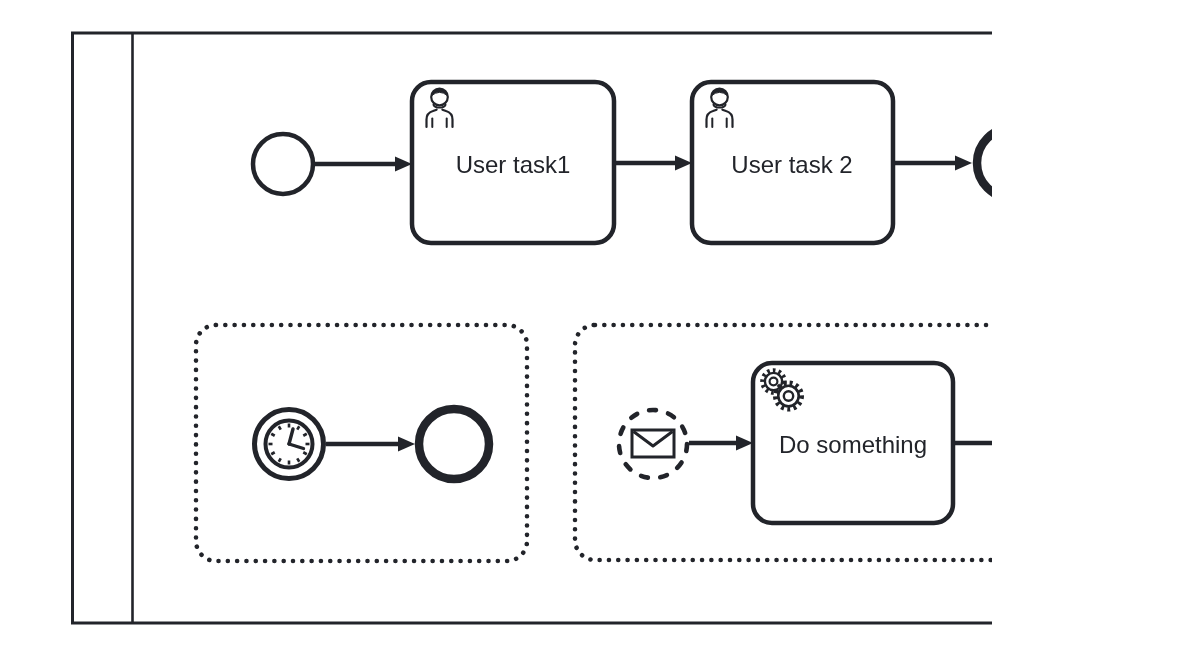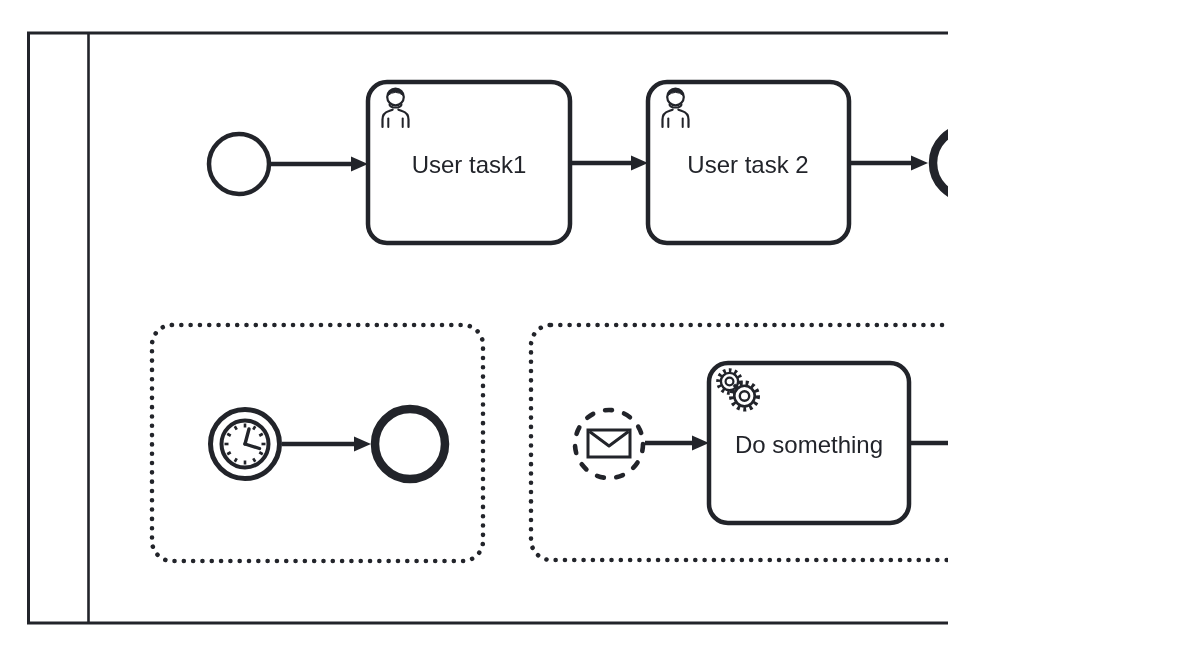--- a/index.html
+++ b/index.html
@@ -3,20 +3,21 @@
 <meta charset="utf-8">
 <style>
   html, body { margin: 0; padding: 0; background: #ffffff; }
   .screen {
     position: relative;
     width: 948px;
     height: 652px;
     background: #ffffff;
     font-family: "Liberation Sans", sans-serif;
     overflow: hidden;
+    padding-left: 44px;
   }
   svg text {
     font-family: "Liberation Sans", sans-serif;
     font-size: 24px;
     fill: #22242a;
   }
 </style>
 </head>
 <body>
 

